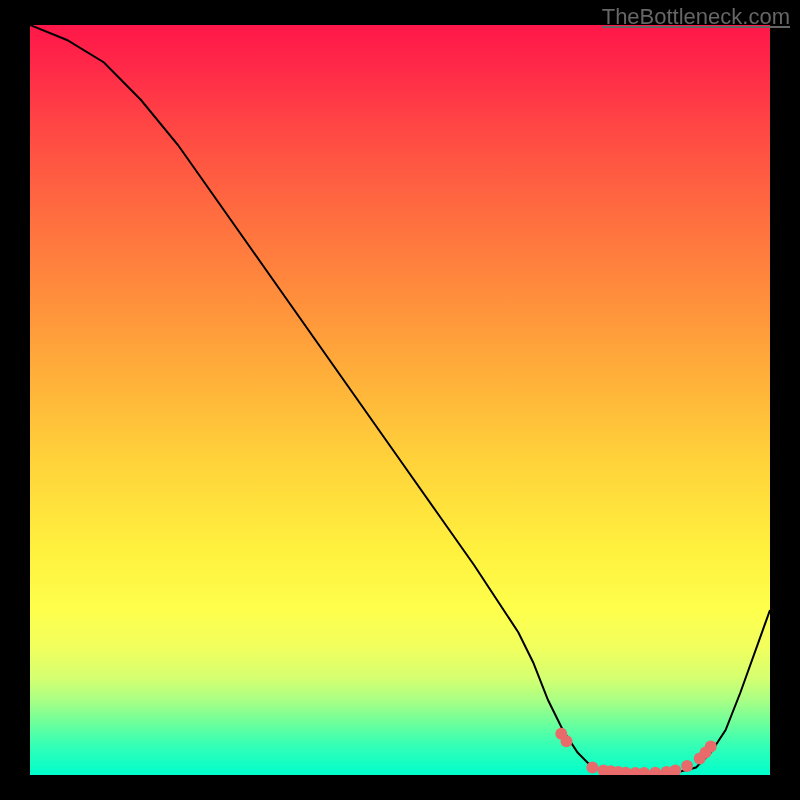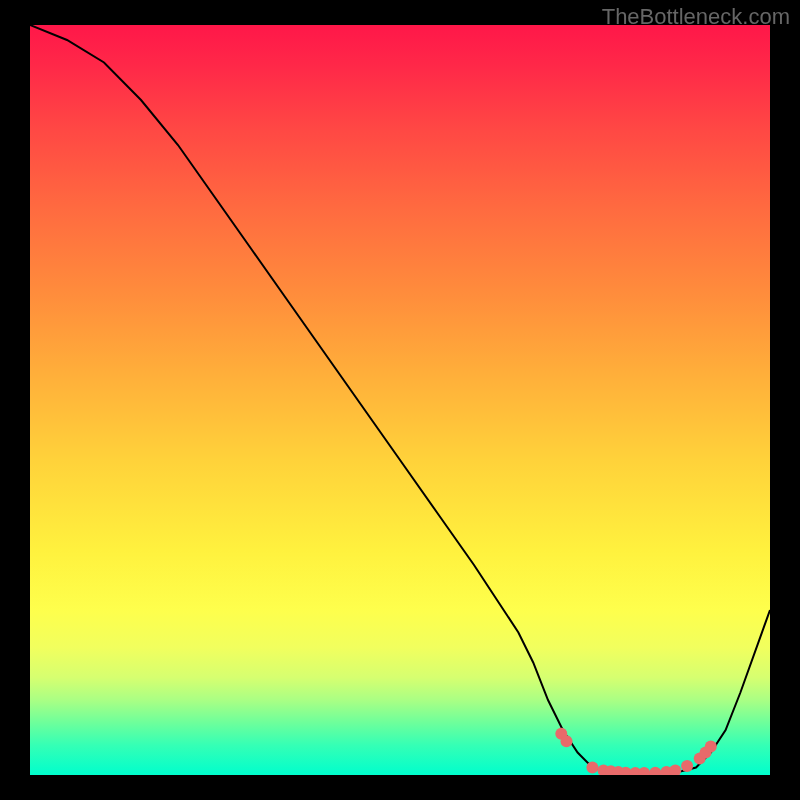--- a/index.html
+++ b/index.html
@@ -11,20 +11,21 @@
     font-family: Arial, sans-serif;
   }
   .watermark {
     position: absolute;
     top: 4px;
     right: 10px;
     color: #666;
     font-size: 22px;
     font-weight: 500;
     z-index: 10;
+    text-decoration: underline;
   }
   .plot-area {
     position: absolute;
     left: 30px;
     top: 25px;
     width: 740px;
     height: 750px;
   }
   .gradient-bg {
     position: absolute;

